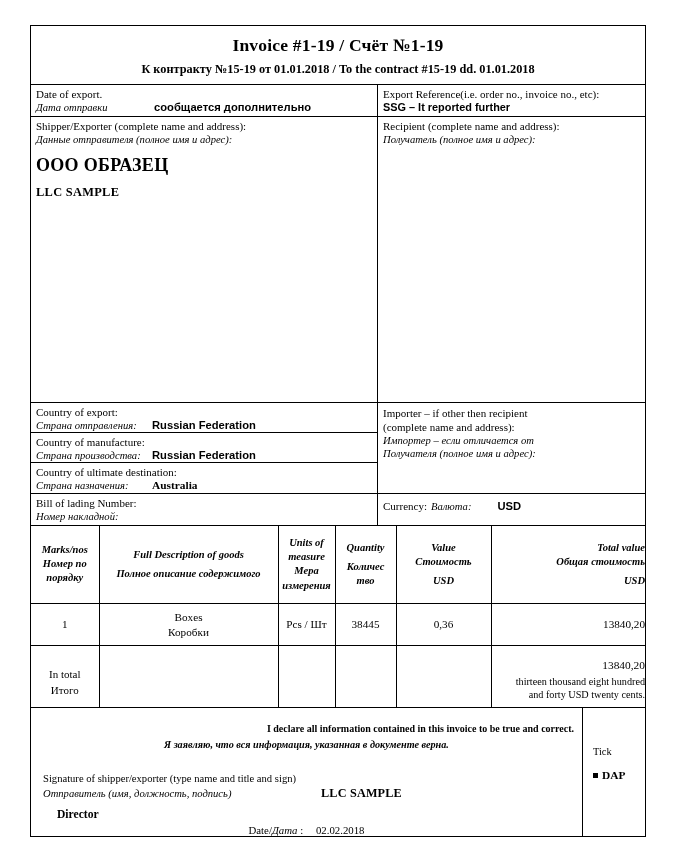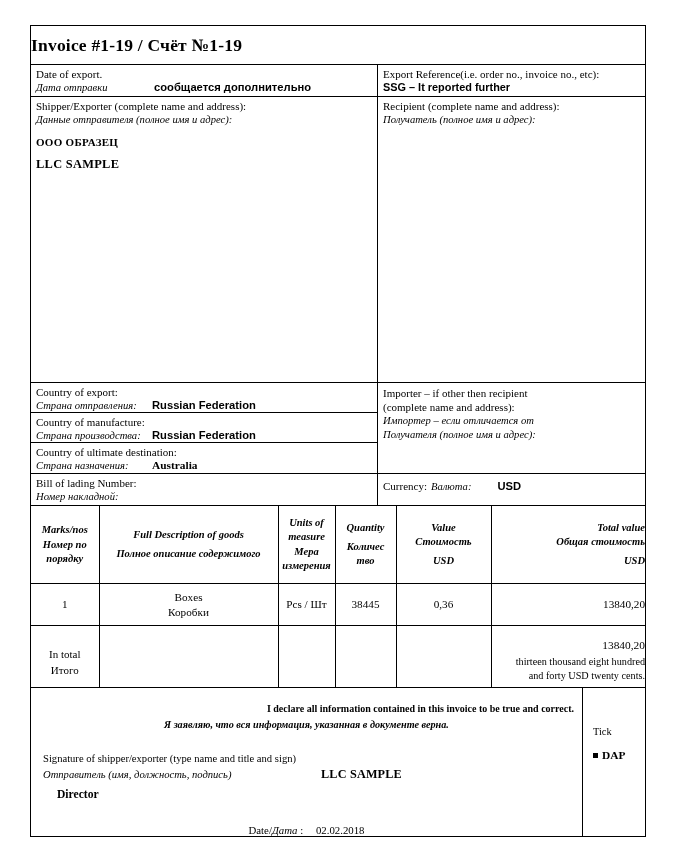--- a/index.html
+++ b/index.html
@@ -32,21 +32,21 @@
     border: 1.6px solid #000;
     box-sizing: border-box;
     display: flex;
     flex-direction: column;
   }
 
   
   .title-block {
     border-bottom: 1.6px solid #000;
     padding: 9px 0 7px 0;
-    text-align: left;
+    text-align: center;
   }
   .title-main {
     font-size: 17.5px;
     font-weight: bold;
     letter-spacing: 0.2px;
     line-height: 1.25;
   }
   .title-sub {
     font-size: 12.3px;
     font-weight: bold;
@@ -104,21 +104,21 @@
 
   .date-export { height: 32px; }
   .date-line {
     display: flex;
     align-items: baseline;
   }
   .date-line .lbl { width: 118px; }
   .shipper { height: 285px; }
   .shipper-name {
     font-weight: bold;
-    font-size: 11px;
+    font-size: 18px;
     margin-top: 9px;
     letter-spacing: 0.3px;
   }
   .shipper-name2 {
     font-weight: bold;
     font-size: 12.4px;
     margin-top: 9px;
     letter-spacing: 0.3px;
   }
 
@@ -328,20 +328,21 @@
   }
 </style>
 </head>
 <body>
 
 <div class="page">
   <div class="doc">
 
     <div class="title-block">
       <div class="title-main">Invoice #1-19 / Счёт №1-19</div>
+      <div class="title-sub">К контракту №15-19 от 01.01.2018 / To the contract #15-19 dd. 01.01.2018</div>
     </div>
 
     <div class="upper">
 
       <div class="upper-left">
         <div class="cell bb date-export">
           <div class="en">Date of export.</div>
           <div class="date-line">
             <div class="ru lbl">Дата отправки</div>
             <div class="val-sans">сообщается дополнительно</div>

